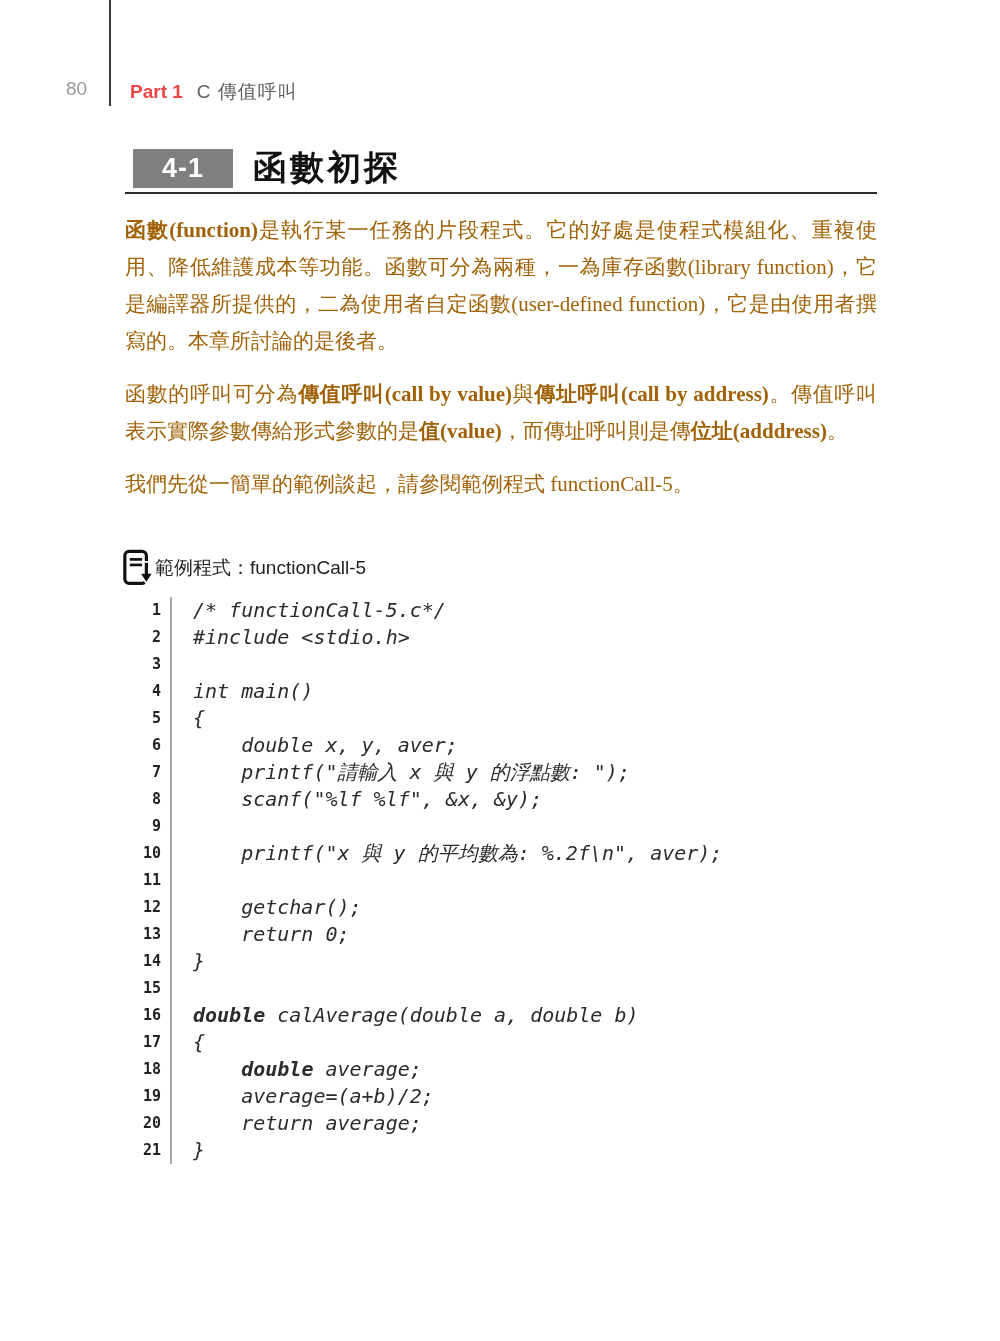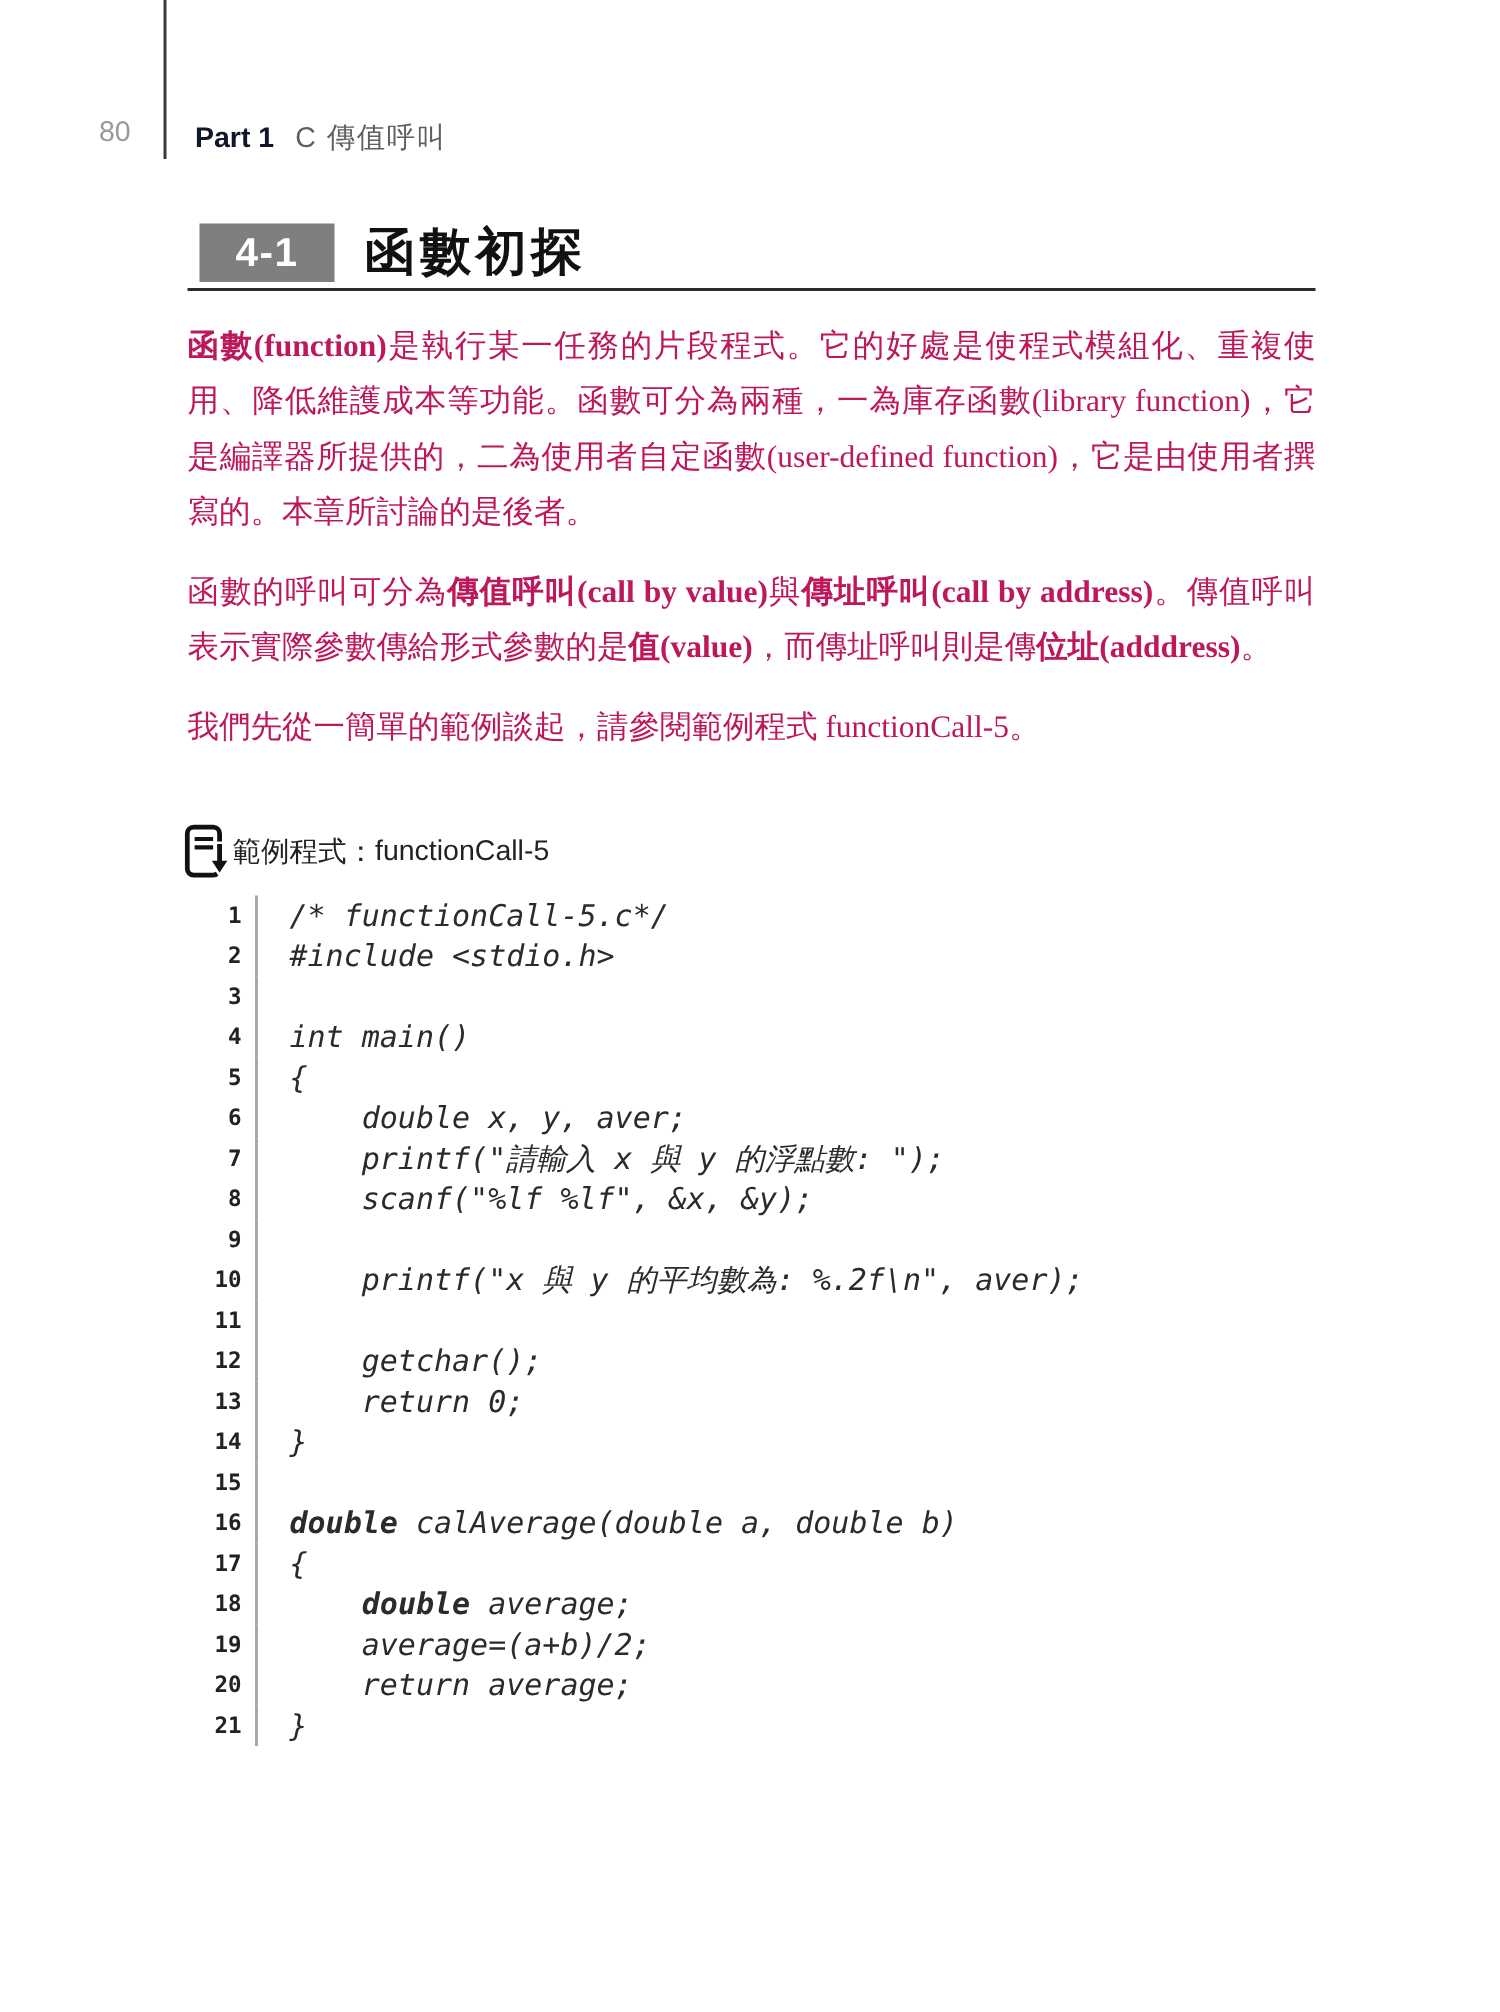--- a/index.html
+++ b/index.html
@@ -21,31 +21,31 @@
   }
   .header-vline{
     position:absolute;left:109px;top:0;width:2px;height:106px;
     background:#3a3a3a;
   }
   .header-meta{
     position:absolute;left:130px;top:79px;
     font-family:"Liberation Sans","DejaVu Sans",sans-serif;
     font-size:19px;
   }
-  .part-label{font-weight:bold;color:#0f172a;margin-right:14px;}
+  .part-label{font-weight:bold;color:#ef4444;margin-right:14px;}
   .part-title{color:#5f5f5f;letter-spacing:1px;}
 
   
   .section-head{
     position:absolute;left:133px;top:145px;
     display:flex;align-items:center;gap:20px;
     font-family:"Liberation Sans","DejaVu Sans",sans-serif;
   }
   .section-badge{
-    width:90px;height:39px;
+    width:100px;height:39px;
     background:#7f7f7f;
     color:#ffffff;
     font-size:27px;font-weight:bold;letter-spacing:1px;
     display:flex;align-items:center;justify-content:center;
   }
   .section-title{
     font-size:34px;font-weight:bold;color:#111;
     letter-spacing:3px;
   }
   .section-underline{
@@ -54,21 +54,21 @@
   }
 
   
   .body-copy{
     position:absolute;left:125px;top:212px;width:752px;
   }
   .para{
     margin:0 0 16px 0;
     font-size:21px;line-height:37px;
     text-align:justify;
-    color:#be185d;
+    color:#a16207;
   }
 
   
   .example-row{
     position:absolute;left:123px;top:549px;
     display:flex;align-items:center;gap:0;
     font-family:"Liberation Sans","DejaVu Sans",sans-serif;
     font-size:19px;color:#222;
   }
   .example-icon{width:32px;height:38px;display:block;}

